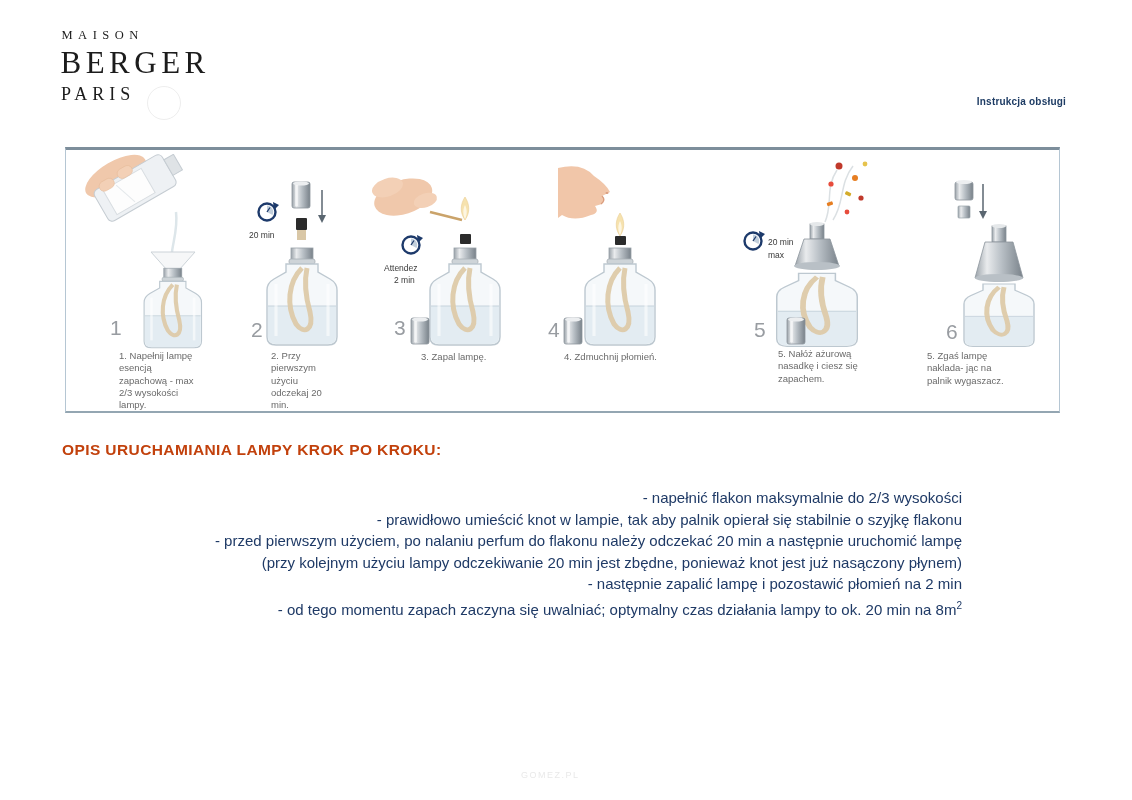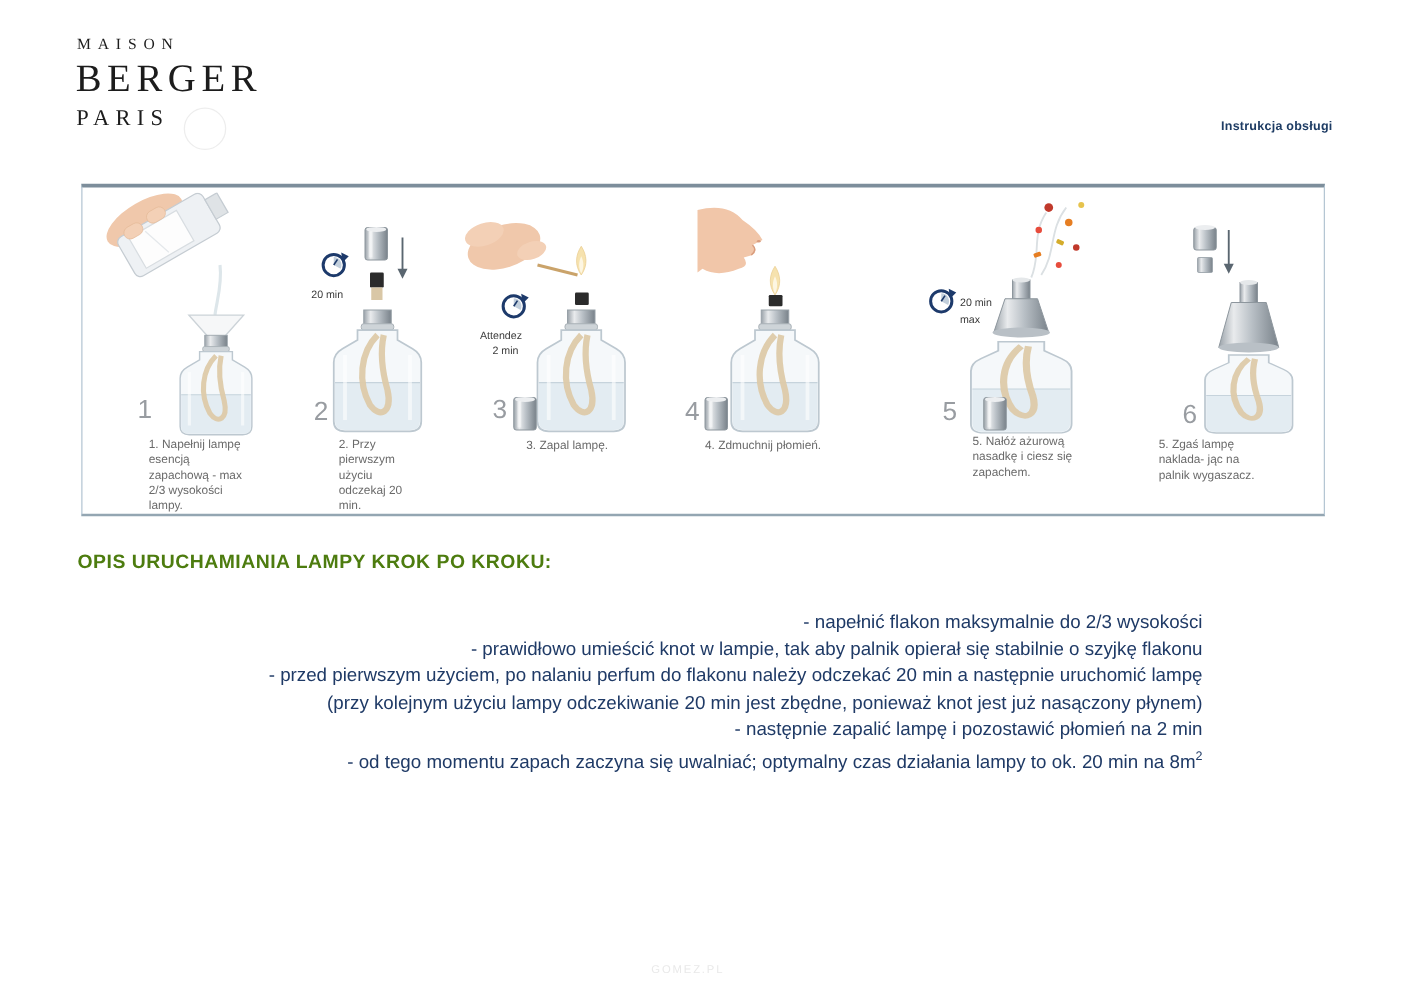--- a/index.html
+++ b/index.html
@@ -23,21 +23,21 @@
            background:#fff;
            border-top:3px solid #7d8e9b; border-bottom:2px solid #94a6b2;
            border-left:1px solid #b5c6d3; border-right:1px solid #b5c6d3; }
   .panel svg.step { position:absolute; top:4px; }
   .step-num { position:absolute; font-size:21px; color:#989ca1; }
   .step-cap { position:absolute; font-size:9.5px; line-height:1.3; color:#6a6a6a; }
   svg text { font-family:"Liberation Sans", sans-serif; }
 
   
   .desc-head { position:absolute; left:62px; top:441px; font-size:15.5px; font-weight:600;
-               color:#4d7c0f; letter-spacing:.4px; }
+               color:#c2410c; letter-spacing:.4px; }
   .desc { position:absolute; left:62px; top:487px; width:900px; font-size:15px;
           line-height:21.5px; color:#1f3a66;text-align:right; }
   .desc .ln sup { font-size:10px; vertical-align:super; }
   .desc .ln.indent { padding-left:4px; }
 
   .watermark { position:absolute; left:521px; top:770px; font-size:9px; letter-spacing:1.5px;
                color:#e9e9e9; }
 </style>
 </head>
 <body>

